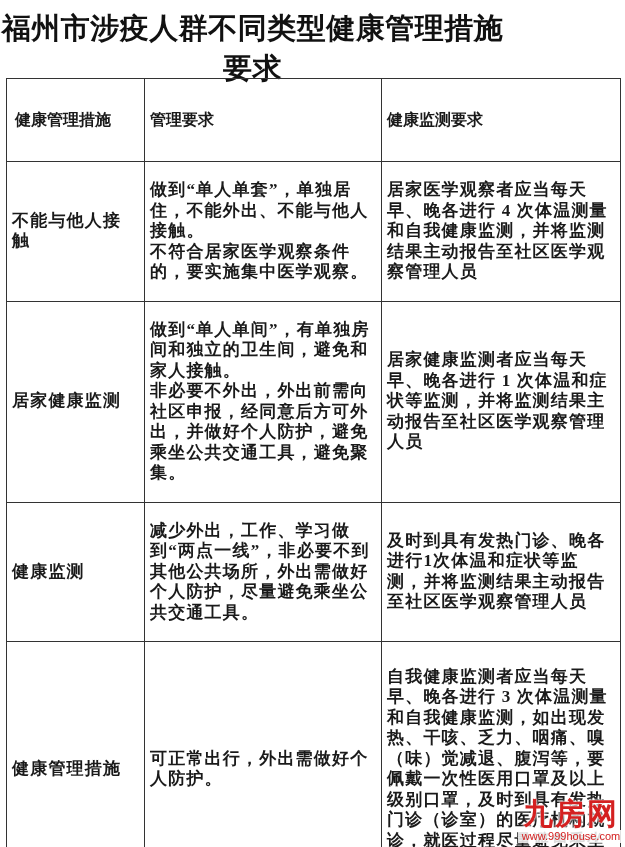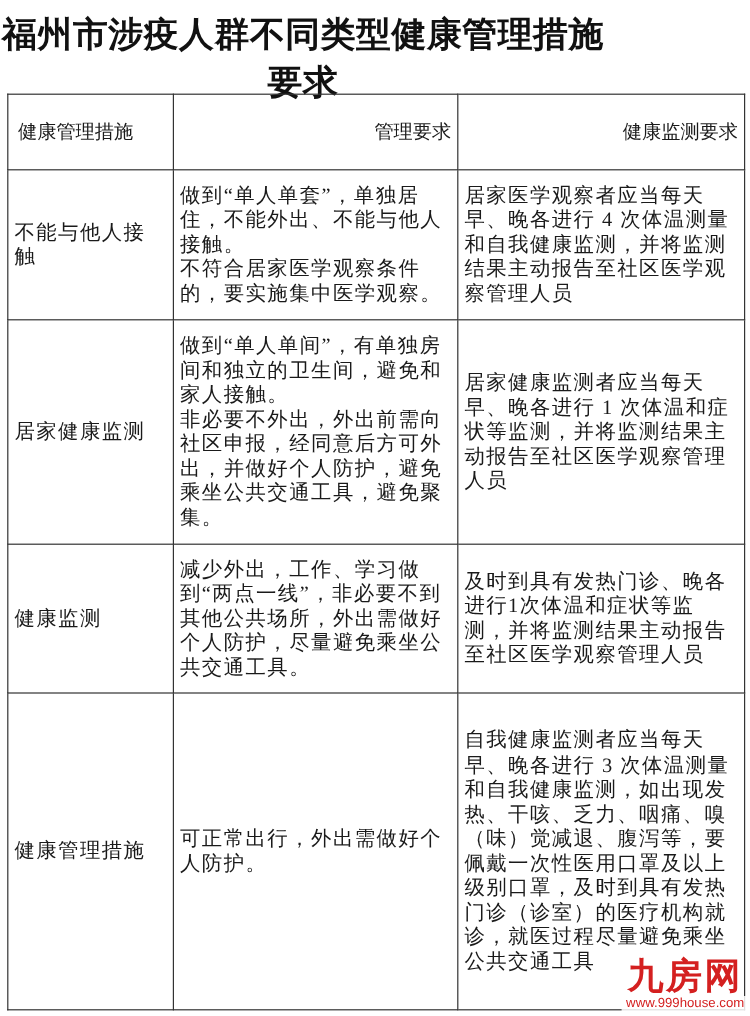--- a/index.html
+++ b/index.html
@@ -7,28 +7,28 @@
     .title {
       position: absolute; left: 0; top: 8px; width: 505px; text-align: center;
       font-family: "DejaVu Serif", "Liberation Serif", serif; font-weight: bold;
       font-size: 29px; letter-spacing: 0.5px; line-height: 40px; color: #111;
     }
     table.measures {
       position: absolute; left: 6px; top: 78px; width: 614px; height: 764px;
       border-collapse: collapse; table-layout: fixed;
     }
     table.measures td, table.measures th {
-      border: 1.5px solid #333; vertical-align: middle; padding: 8px 5px;
+      border: 1.5px solid #333; vertical-align: middle; padding: 18px 5px;
       font-family: "Liberation Serif", "DejaVu Serif", serif; font-size: 17px;
-      line-height: 20.5px; color: #1a1a1a; text-align: left; font-weight: normal;
+      line-height: 20.5px; color: #1a1a1a; text-align: left; font-weight: bold;
       letter-spacing: 1.2px; word-break: break-all;
     }
     table.measures th {
       font-family: "DejaVu Sans", "Liberation Sans", sans-serif; font-size: 16px;
-      text-align: right; letter-spacing: 0; height: 46px;
+      text-align: left; letter-spacing: 0; height: 46px;
     }
     table.measures th.c1 { text-align: left; padding-left: 8px; }
     td.name { padding-left: 8px; font-size: 17px; letter-spacing: 2px; }
     td.mgmt { vertical-align: top; padding-top: 3px; }
     td.mgmt.center { vertical-align: middle; }
     td.mon { vertical-align: top; padding-top: 3px; }
     td.mon.center { vertical-align: middle; }
     .line { display: block; }
     col.c1 { width: 138px; } col.c2 { width: 237px; } col.c3 { width: 239px; }
     tr.r1 { height: 57px; } tr.r2 { height: 121px; } tr.r3 { height: 176px; }

